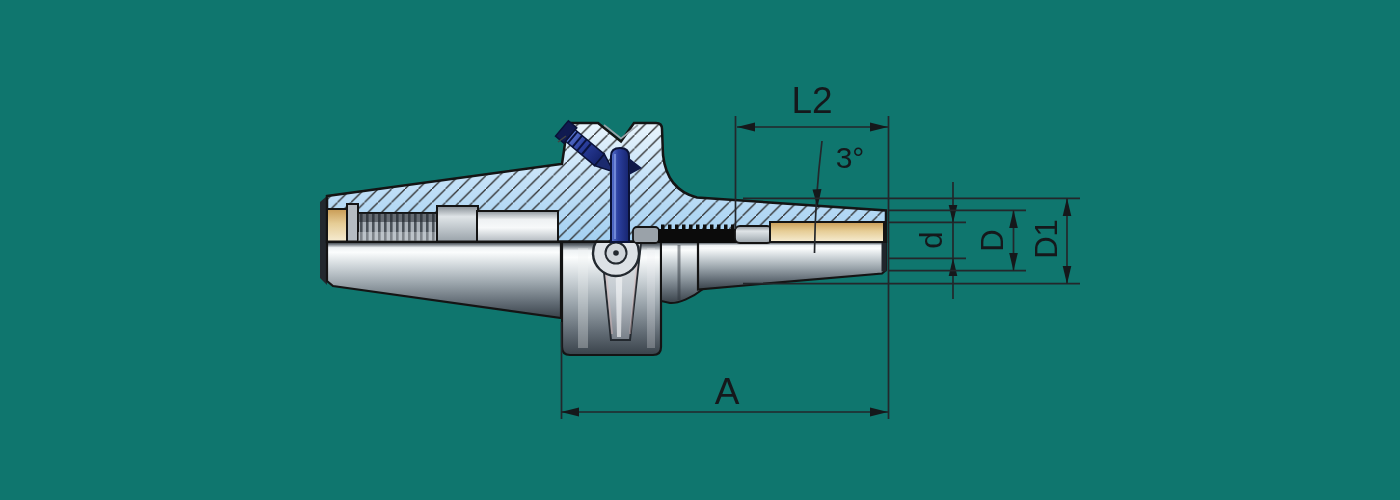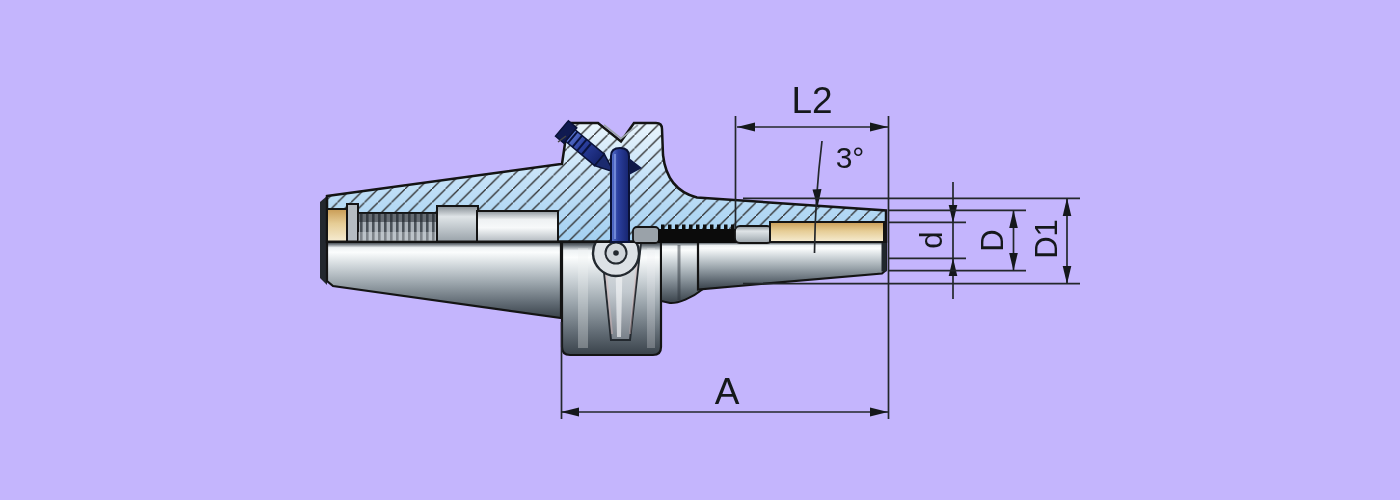--- a/index.html
+++ b/index.html
@@ -1,16 +1,16 @@
 <!DOCTYPE html>
 <html><head>
 <meta charset="utf-8">
 <style>
   html,body{margin:0;padding:0;background:#ffffff;}
-  .stage{position:relative;width:1400px;height:500px;background:#c4b5fd;overflow:hidden;
+  .stage{position:relative;width:1400px;height:500px;background:#0f766e;overflow:hidden;
          font-family:"Liberation Sans","DejaVu Sans",sans-serif;}
   svg{display:block}
   text{font-family:"Liberation Sans","DejaVu Sans",sans-serif;fill:#15181b;}
   .dim-label{font-size:37px;}
   .dim-label-small{font-size:30px;}
   .dim-label-rot{font-size:31px;}
 </style>
 </head>
 <body>
 

